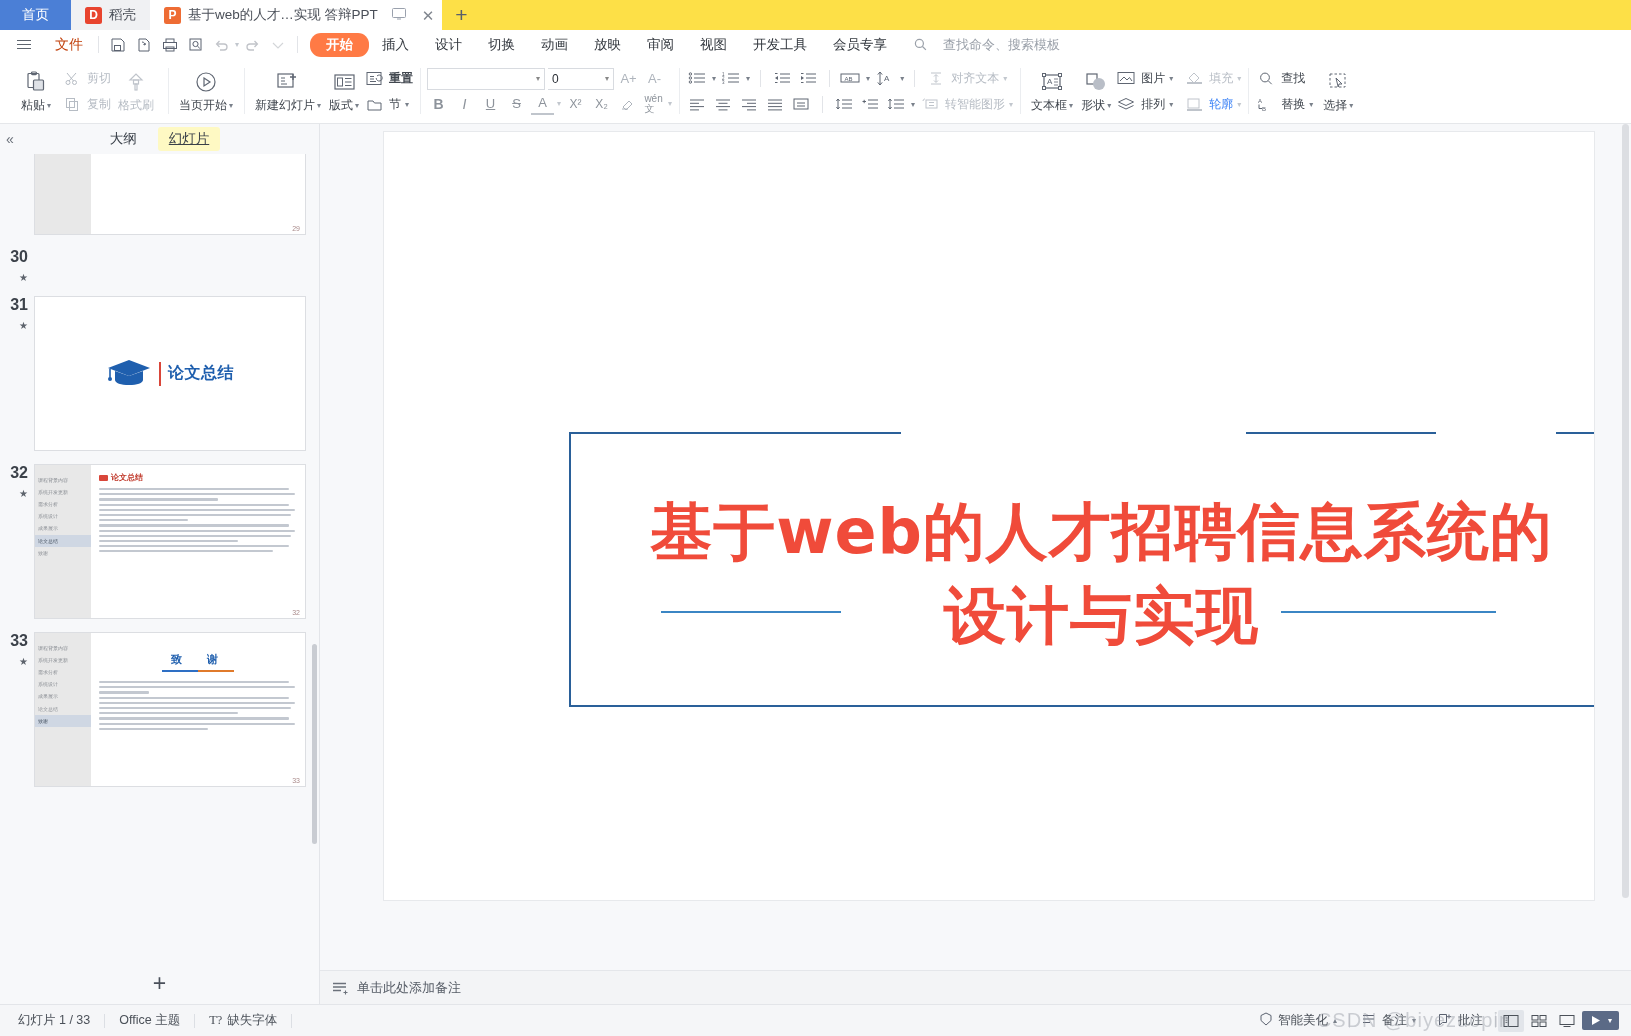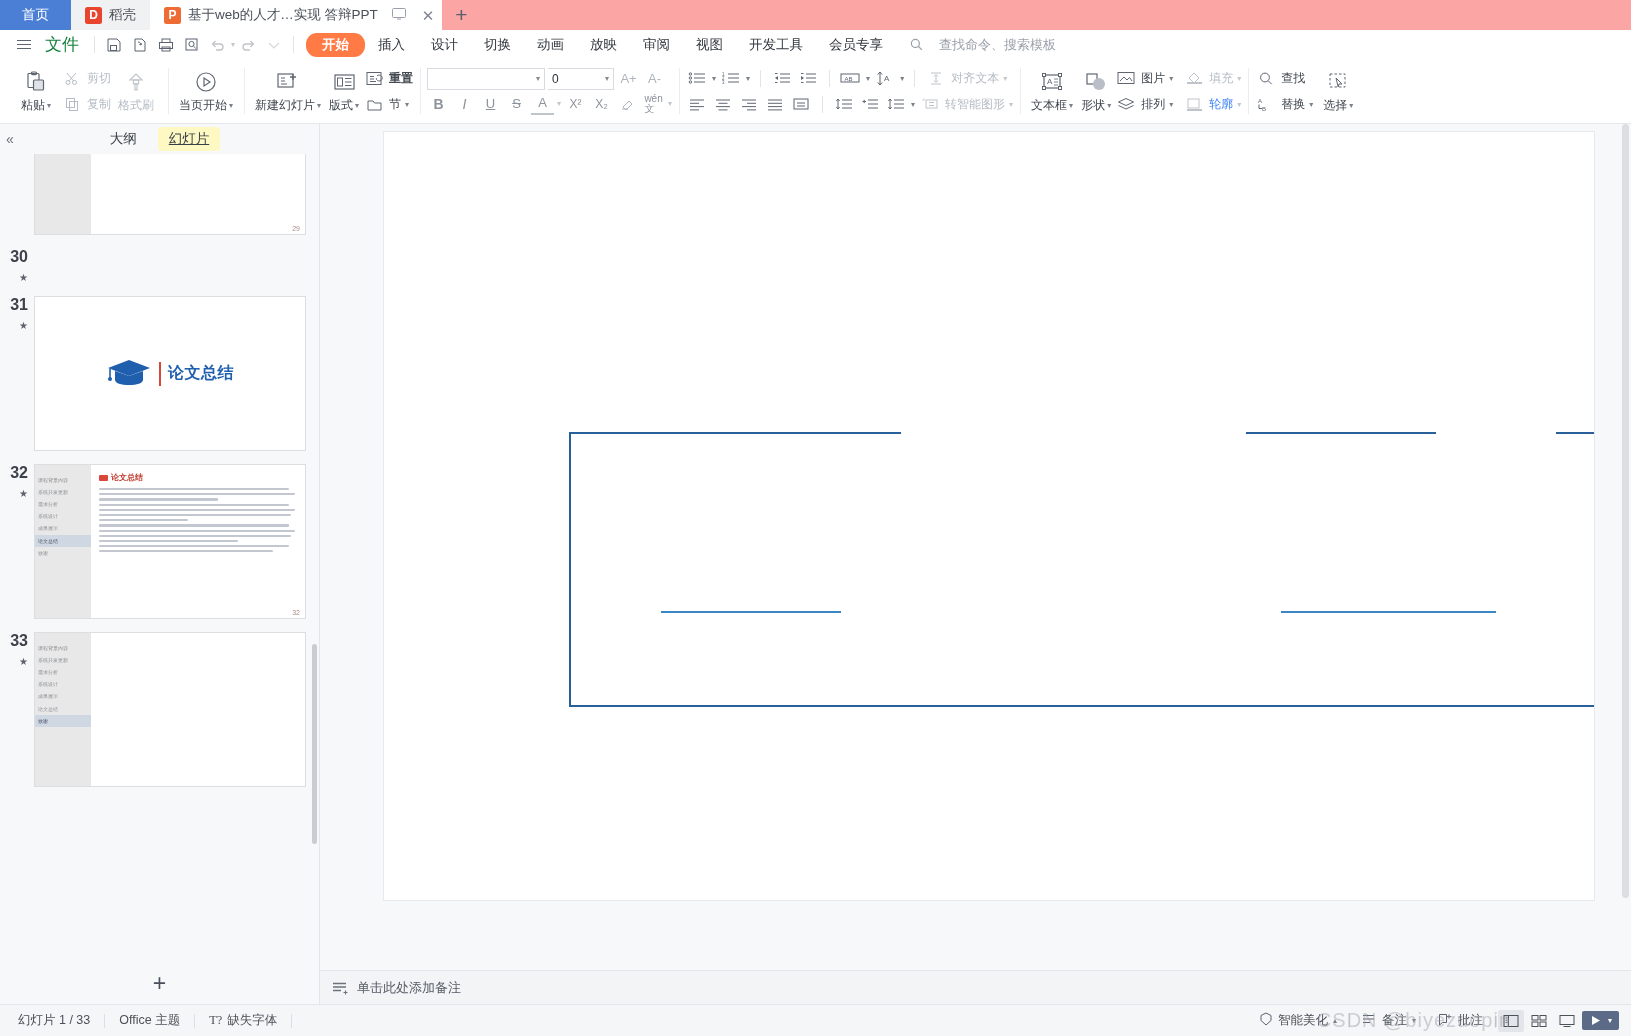--- a/index.html
+++ b/index.html
@@ -6,36 +6,36 @@
   * { box-sizing: border-box; margin: 0; padding: 0; }
   html, body {
     width: 1631px; height: 1036px;
     font-family: "Liberation Sans", "DejaVu Sans", sans-serif;
     background: #f2f4f7; overflow: hidden;
     -webkit-font-smoothing: antialiased;
   }
   .app { width: 1631px; height: 1036px; display: flex; flex-direction: column; background: #f7f8fa; }
 
   
-  .tabbar { height: 30px; background: #fca5a5; display: flex; align-items: flex-end; flex: 0 0 30px; position: relative; }
+  .tabbar { height: 30px; background: #fde047; display: flex; align-items: flex-end; flex: 0 0 30px; position: relative; }
   .tab { height: 30px; display: flex; align-items: center; padding: 0 14px; font-size: 14px; color: #4a4f58; gap: 7px; position: relative; }
   .tab.home { background: #4b7fd6; color: #fff; padding: 0 22px; font-size: 14.5px; }
   .tab.doc { background: #f0f1f3; }
   .tab.active { background: #fff; padding-right: 8px; }
   .tab .tab-icon { width: 17px; height: 17px; border-radius: 2.5px; display: inline-flex; align-items: center; justify-content: center; font-size: 12px; color: #fff; font-weight: bold; flex: 0 0 17px; }
   .tab .tab-icon.orange { background: #ee6c34; }
   .tab .tab-icon.red { background: #e8442e; }
   .tab .tab-label { white-space: nowrap; font-size: 13.5px; }
   .tab .tab-cast { color: #9aa1ad; font-size: 13px; margin-left: 7px; }
   .tab .tab-close { color: #80868f; font-size: 15px; margin-left: 9px; line-height: 1; }
   .tab-add { font-size: 21px; color: #59606b; padding: 0 13px; line-height: 30px; font-weight: 300; }
 
   
   .menurow { height: 29px; background: #fff; display: flex; align-items: center; flex: 0 0 29px; padding-left: 8px; }
-  .menu-file { display: flex; align-items: center; gap: 14px; font-size: 17px; color: #15803d; padding: 0 9px; }
+  .menu-file { display: flex; align-items: center; gap: 24px; font-size: 14px; color: #c2410c; padding: 0 9px; }
   .burger { display: inline-flex; flex-direction: column; gap: 2.5px; }
   .burger i { display: block; width: 14px; height: 1.5px; background: #5d646e; }
   .vsep { width: 1px; height: 17px; background: #e2e4e8; margin: 0 6px; }
   .qicon { width: 26px; height: 22px; display: inline-flex; align-items: center; justify-content: center; color: #5b6personally; }
   .qicon { color: #5b6270; }
   .qicon svg { display: block; }
   .qicon.dim svg { opacity: .38; }
   .menu-tabs { display: flex; gap: 0px; margin-left: 6px; }
   .mtab { font-size: 13.5px; color: #33383f; padding: 3px 13px; border-radius: 11px; white-space: nowrap; }
   .mtab.sel { background: #ff7a45; color: #fff; font-weight: bold; padding: 3px 16px; }
@@ -721,38 +721,59 @@
             <div class="mini">
               <div class="mini-nav">
                 <div>课程背景内容</div>
                 <div>系统开发更新</div>
                 <div>需求分析</div>
                 <div>系统设计</div>
                 <div>成果展示</div>
                 <div>论文总结</div>
                 <div class="on">致谢</div>
               </div>
+              <div class="mini-main">
+                <div class="mini-ctitle">致　谢</div>
+                <div class="mini-uline"></div>
+                <div class="mini-lines">
+                  <span style="width:96%"></span>
+                    <span style="width:99%"></span>
+                    <span style="width:25%"></span>
+                  <span style="width:96%"></span>
+                    <span style="width:99%"></span>
+                    <span style="width:97%"></span>
+                    <span style="width:70%"></span>
+                  <span style="width:96%"></span>
+                    <span style="width:99%"></span>
+                    <span style="width:55%"></span>
+                </div>
+                <div class="pgno">33</div>
+              </div>
             </div>
           </div>
         </div>
 
         <div class="lscroll"></div>
       </div>
 
       <div class="addslide">+</div>
     </div>
 
     <div class="stage">
       <div class="canvaswrap">
         <div class="canvas">
           <div class="titleframe">
             <span class="tick a"></span>
             <span class="tick b"></span>
             <span class="uline u1"></span>
             <span class="uline u2"></span>
+            <div class="bigtitle">
+              <span>基于web的人才招聘信息系统的</span>
+              <span class="l2">设计与实现</span>
+            </div>
           </div>
         </div>
         <div class="stagescroll">
             <i></i>
           </div>
       </div>
 
       <div class="notesbar">
         <span>
           <svg width="17" height="14" viewBox="0 0 17 14">

